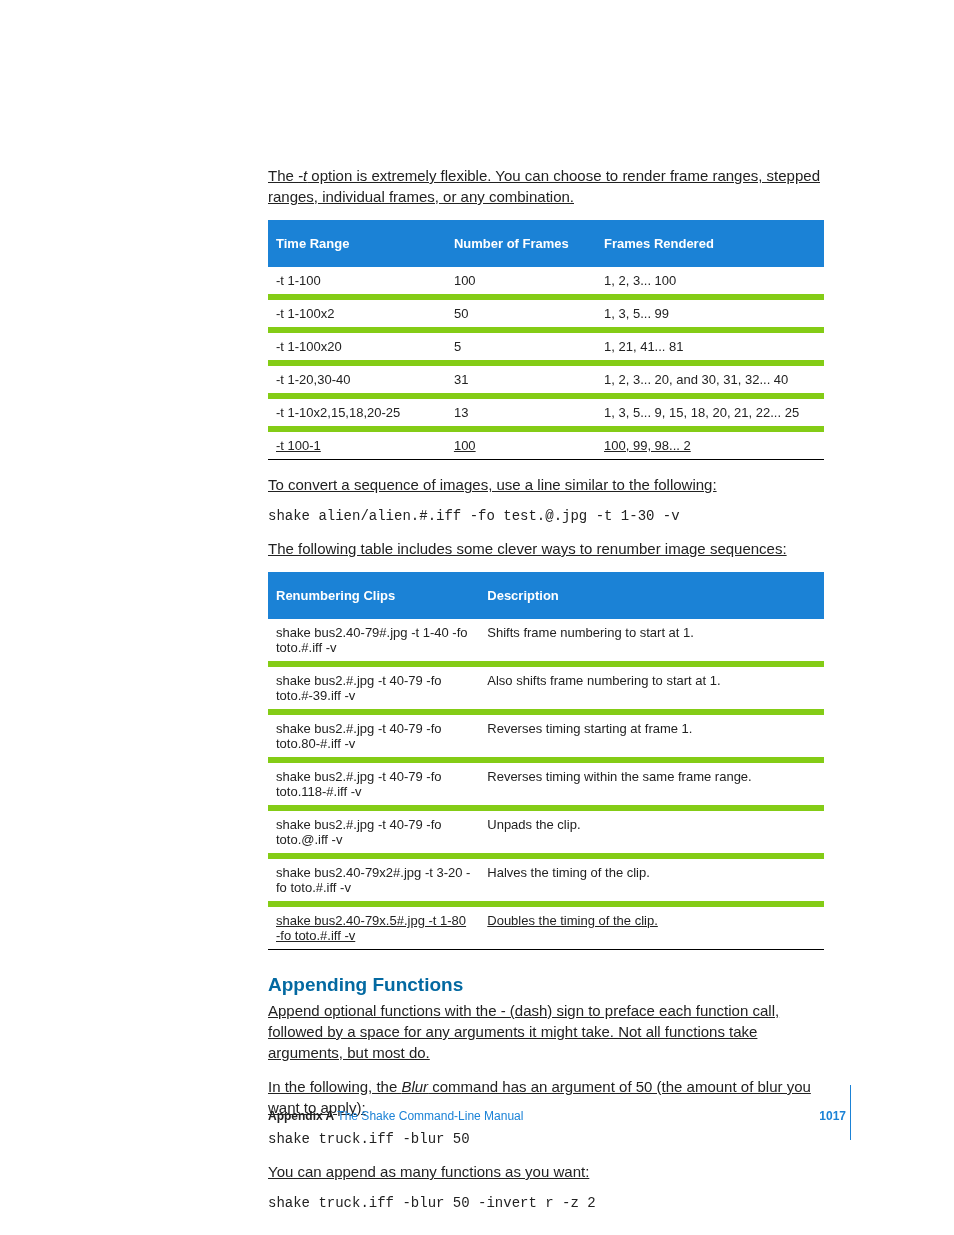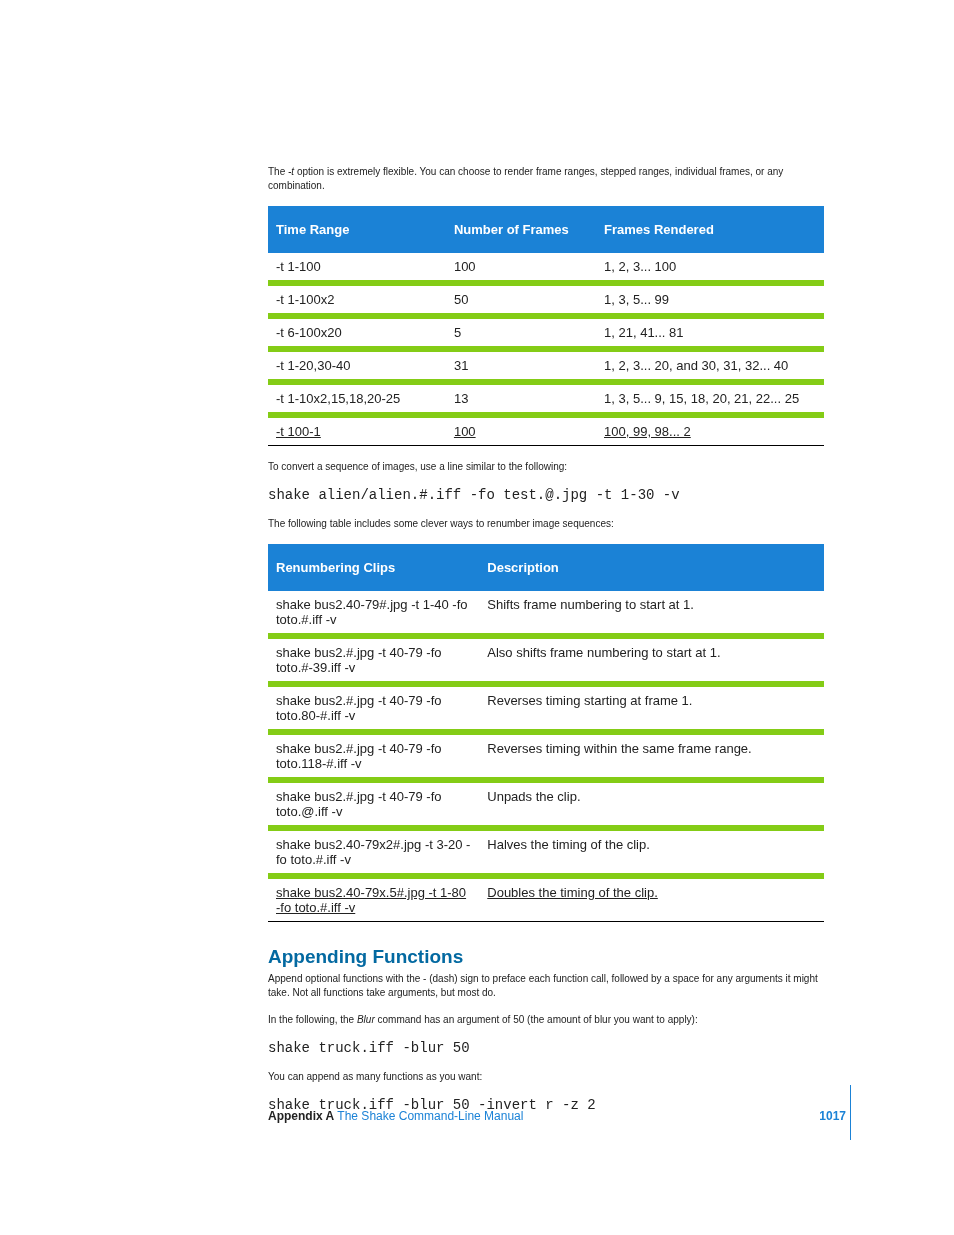--- a/index.html
+++ b/index.html
@@ -11,23 +11,24 @@
     width: 954px;
     height: 1235px;
     position: relative;
     box-sizing: border-box;
   }
   .page {
     padding: 165px 130px 0 268px;
     box-sizing: border-box;
   }
   .body-text {
-    font-size: 10px;
+    font-size: 15px;
     line-height: 1.4;
     margin: 0 0 13px 0;
+    text-decoration: underline;
   }
   .ital { font-style: italic; }
   table {
     border-collapse: collapse;
     width: 100%;
     margin: 0 0 14px 0;
     font-size: 13px;
   }
   thead tr {
     background: #1b82d6;
@@ -109,21 +110,21 @@
           <td>-t 1-100</td>
           <td>100</td>
           <td>1, 2, 3... 100</td>
         </tr>
         <tr>
           <td>-t 1-100x2</td>
           <td>50</td>
           <td>1, 3, 5... 99</td>
         </tr>
         <tr>
-          <td>-t 6-100x20</td>
+          <td>-t 1-100x20</td>
           <td>5</td>
           <td>1, 21, 41... 81</td>
         </tr>
         <tr>
           <td>-t 1-20,30-40</td>
           <td>31</td>
           <td>1, 2, 3... 20, and 30, 31, 32... 40</td>
         </tr>
         <tr>
           <td>-t 1-10x2,15,18,20-25</td>

